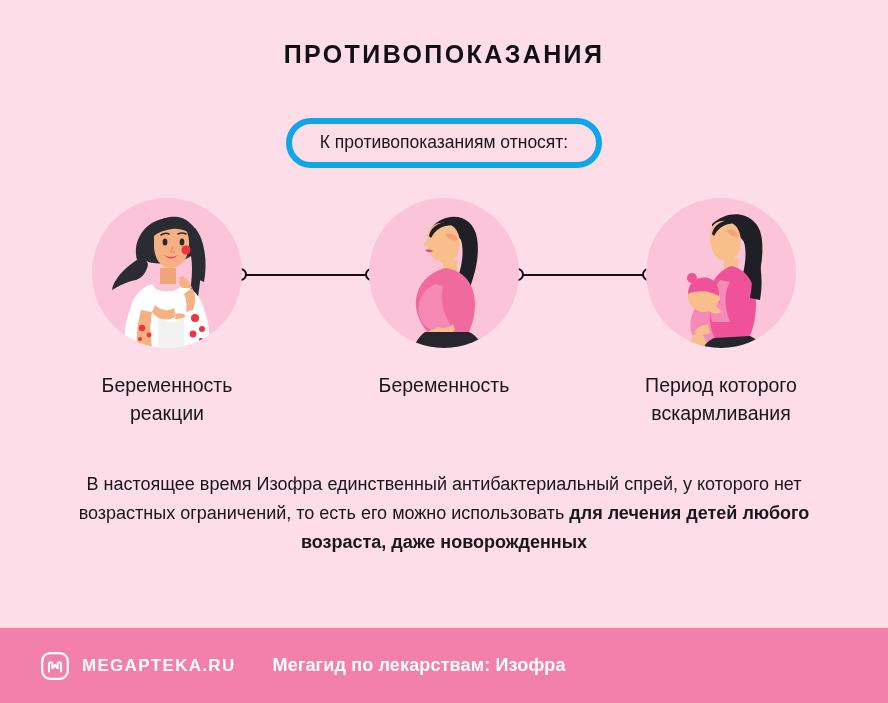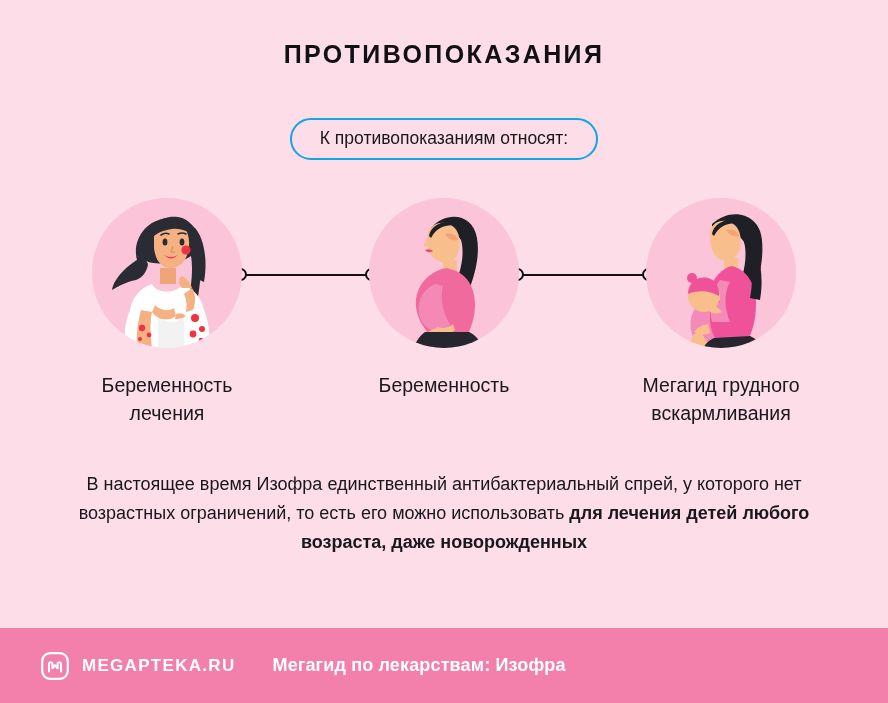--- a/index.html
+++ b/index.html
@@ -39,21 +39,21 @@
   
   .badge-wrap {
     position: absolute;
     top: 118px;
     left: 0;
     width: 888px;
     display: flex;
     justify-content: center;
   }
   .badge {
-    border: 2px solid #0ea5e9;
+    border: 6px solid #0ea5e9;
     border-radius: 40px;
     padding: 9px 28px 10px 28px;
     font-size: 17.5px;
     color: #18171c;
     line-height: 1.1;
     background: transparent;
     white-space: nowrap;
   }
 
   
@@ -333,28 +333,28 @@
           <path d="M98 44 C106 58 108 80 104 100 L114 102 C118 80 114 56 106 40 Z" fill="#1f1f26"></path>
         </svg>
       </div>
     </div>
 
   </div>
 
   <div class="labels">
     <div class="label label-1">
       <div>Беременность</div>
-      <div>лечения</div>
+      <div>реакции</div>
     </div>
     <div class="label label-2">
       <div>Беременность</div>
       <div></div>
     </div>
     <div class="label label-3">
-      <div>Мегагид грудного</div>
+      <div>Период которого</div>
       <div>вскармливания</div>
     </div>
   </div>
 
   <div class="paragraph">
     <span>В настоящее время Изофра единственный антибактериальный спрей, у которого нет возрастных ограничений, то есть его можно использовать </span><b>для лечения детей любого возраста, даже новорожденных</b>
   </div>
 
   <div class="footer">
     <div class="footer-logo">

